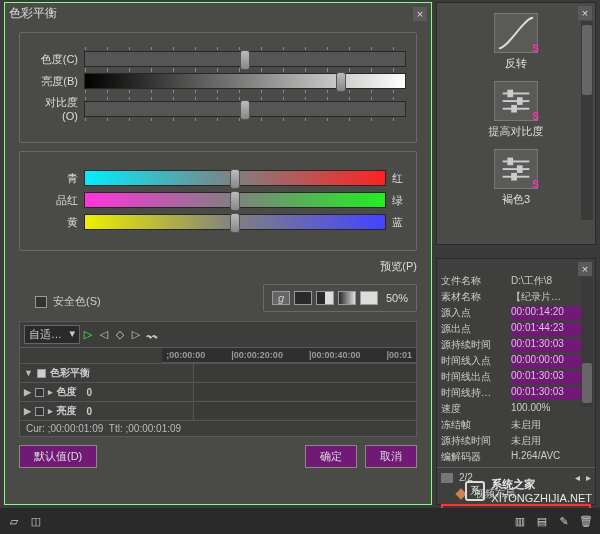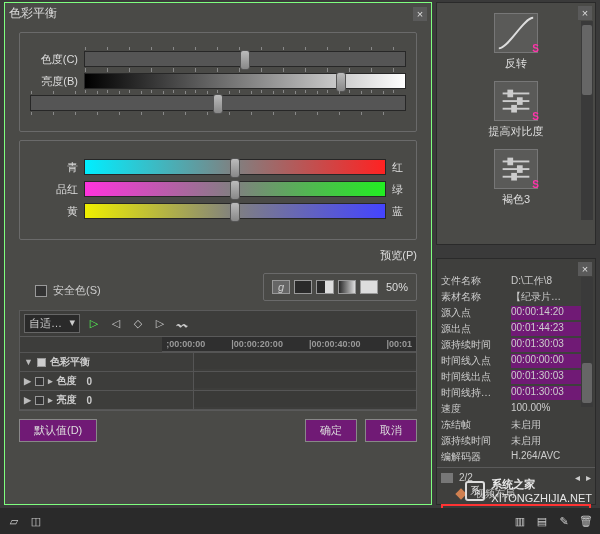--- a/index.html
+++ b/index.html
@@ -59,21 +59,21 @@
   .pv-btn { width:18px; height:14px; border:1px solid #999; background:#2a2a2a; }
   .pv-split { background: linear-gradient(90deg,#2a2a2a 50%,#ddd 50%); }
   .pv-fade  { background: linear-gradient(90deg,#2a2a2a,#ddd); }
   .pv-white { background:#ddd; }
   .pv-pct   { color:#ddd; padding-left:4px; }
 
   .safe-row { display:flex; align-items:center; gap:6px; margin: 16px 16px 8px 16px; }
   .chk { width:12px; height:12px; border:1px solid #999; background:#333; }
 
   .ctrlbar {
-    margin: 4px 14px 0 14px; display:flex; align-items:center; gap:6px;
+    margin: 4px 14px 0 14px; display:flex; align-items:center; 
     background:#3d3d3b; padding:3px 4px; border:1px solid #5a5a5a;
   }
   .dd { background:#2a2a2a; border:1px solid #666; color:#ccc; padding:1px 4px; width:56px; display:flex; justify-content:space-between; }
   .ico { width:16px; height:14px; display:inline-flex; align-items:center; justify-content:center; color:#ccc; }
   .ico.play{ color:#5f5; }
 
   .timeline {
     margin: 0 14px; border:1px solid #5a5a5a; border-top:none; background:#3d3d3b;
     font-size:10px;
   }
@@ -140,20 +140,21 @@
         <div class="thumb" style="left:50%"></div>
       </div>
     </div>
     <div class="row">
       <div class="row-label">亮度(B)</div>
       <div class="slider bg-bw ticks">
         <div class="thumb" style="left:80%"></div>
       </div>
     </div>
     <div class="row">
+      <div class="row-label">对比度(O)</div>
       <div class="slider bg-gray ticks">
         <div class="thumb" style="left:50%"></div>
       </div>
     </div>
   </div>
 
   <div class="panel">
     <div class="row">
       <div class="row-label">青</div>
       <div class="slider bg-cr">
@@ -240,20 +241,23 @@
     </div>
     <div class="tl-row">
       <div class="tl-cell-l">
         <span class="tri">▶</span>
         <span class="sq"></span>
         <span class="tri">▸</span>
         <span>亮度</span>
         <span style="margin-left:6px">0</span>
       </div>
       <div class="tl-cell-r"></div>
+    </div>
+    <div class="cur">
+      <span>Cur: ;00:00:01:09</span>&nbsp;&nbsp;<span>Ttl: ;00:00:01:09</span>
     </div>
   </div>
 
   <div class="dlg-footer">
     <button class="btn">默认值(D)</button>
     <span class="spacer"></span>
     <button class="btn">确定</button>
     <button class="btn">取消</button>
   </div>
 </div>

